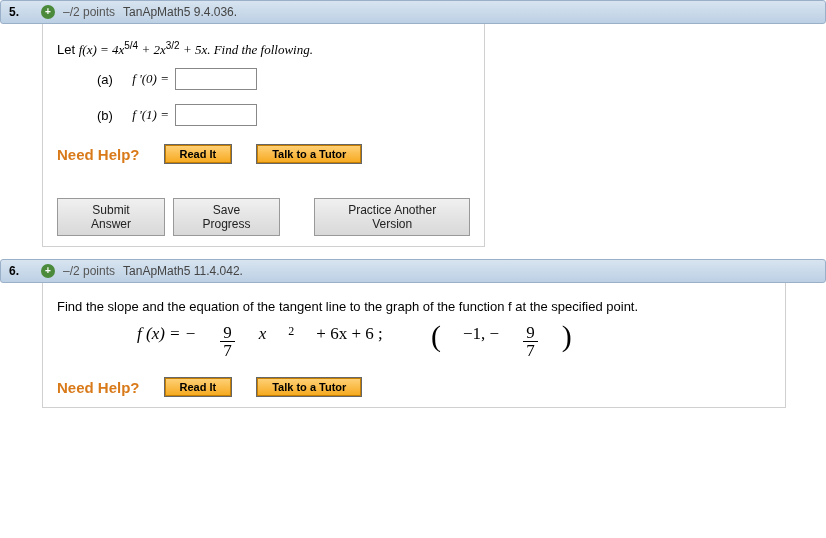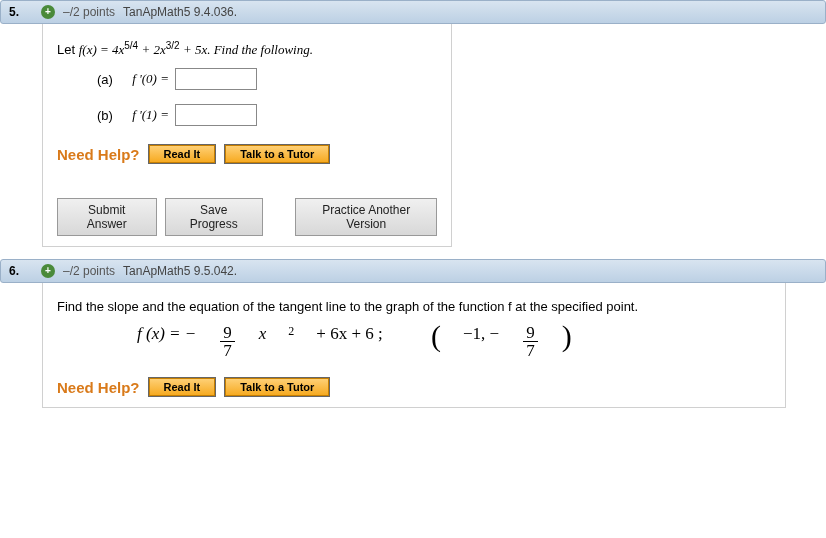--- a/index.html
+++ b/index.html
@@ -52,21 +52,21 @@
   .qbody {
     margin-left: 42px;
     border: 1px solid #d0d0d0;
     border-top: none;
     padding: 16px 14px 10px 14px;
     width: 744px;
     box-sizing: border-box;
     position: relative;
   }
   .qbody.q5body {
-    width: 410px;
+    width: 443px;
   }
   .prompt {
     font-family: Verdana, sans-serif;
     font-size: 13px;
     margin-bottom: 10px;
   }
   sup { font-size: 10px; }
   .part {
     margin: 10px 0 14px 40px;
     font-size: 13px;
@@ -79,21 +79,21 @@
     height: 18px;
     border: 1px solid #888;
     background: #fff;
     padding: 1px 2px;
     font-size: 12px;
   }
   .need-help {
     margin-top: 18px;
     display: flex;
     align-items: center;
-    gap: 8px;
+    gap: 24px;
   }
   .need-help-label {
     color: #d97a1a;
     font-weight: bold;
     font-size: 15px;
   }
   .hbtn {
     font-size: 11px;
     font-weight: bold;
     padding: 3px 15px;
@@ -195,21 +195,21 @@
       <button class="graybtn">Practice Another Version</button>
     </div>
   </div>
 </div>
 
 <div class="question">
   <div class="qheader">
     <span class="qnum">6.</span>
     <span class="plus-icon">+</span>
     <span class="points">–/2 points</span>
-    <span class="source">TanApMath5 9.5.042.</span>
+    <span class="source">TanApMath5 11.4.042.</span>
   </div>
   <div class="qbody">
     <div class="prompt">
       <span>Find the slope and the equation of the tangent line to the graph of the function f at the specified point.</span>
     </div>
     <div class="math-block">
       <span>f (x) = −</span>
       <span class="frac">
         <span class="num">9</span>
         <span class="den">7</span>

